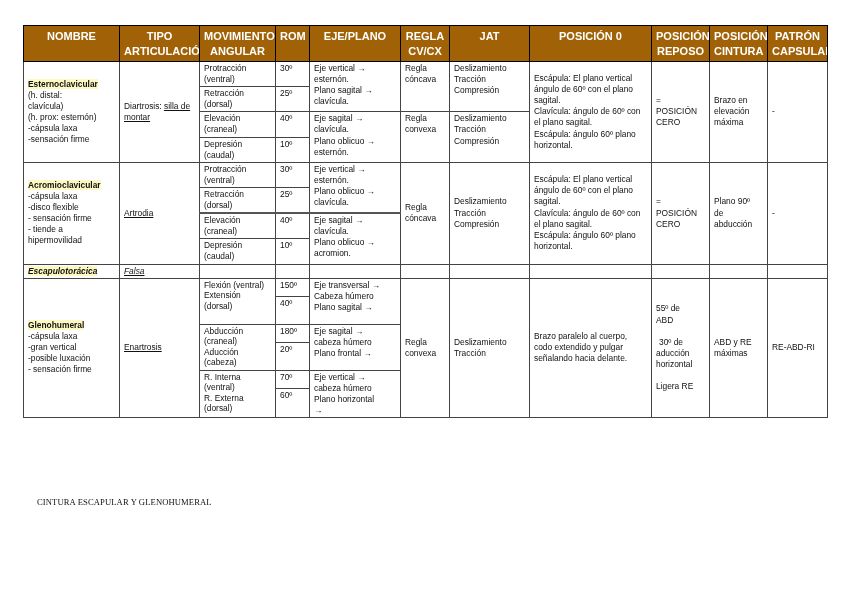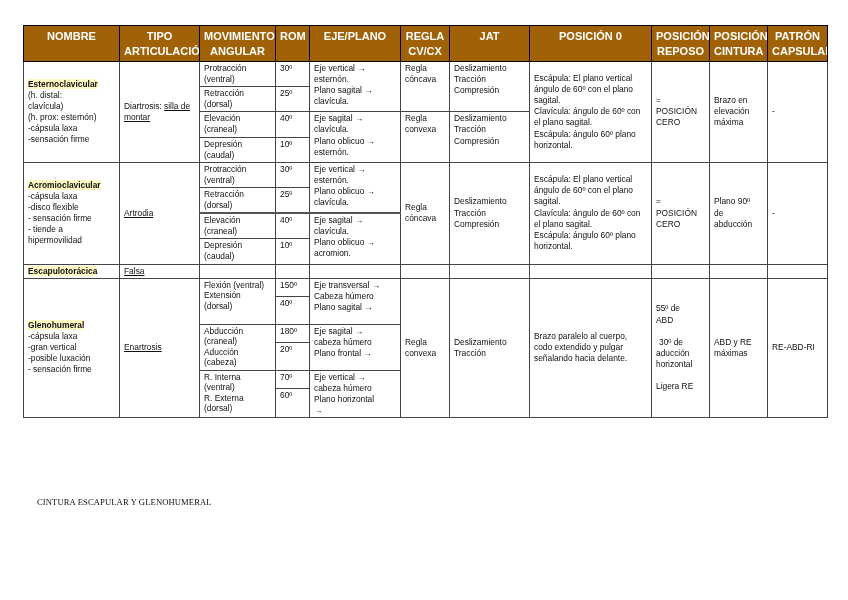--- a/index.html
+++ b/index.html
@@ -10,21 +10,21 @@
                table-layout:fixed; width:804px; font-size:8.4px; line-height:1.32; }
   table.grid td, table.grid th { border:1px solid #444; vertical-align:top; padding:1px 4px; overflow:hidden; }
   table.grid th { background:#a16207; color:#fff; font-weight:bold; text-align:center;
                   font-size:11px; border-color:#000; vertical-align:top; padding-top:3px; height:31px; }
   .center { text-align:left; }
   .vmid { vertical-align:middle !important; }
   .hl { background:#fef9c3; font-weight:bold; }
   .u { text-decoration:underline; }
   .b { font-weight:normal; }
   .thick-top td { border-top:2px solid #555; }
-  .gap td { height:9px; border-top:2px solid #999; border-bottom:2px solid #999; padding:0 4px; }
+  .gap td { height:9px; border-top:2px solid #999; border-bottom:2px solid #999; padding:0 4px;font-style:italic; }
   .caption { position:absolute; left:37px; top:497px; font-size:8.6px; letter-spacing:0.1px;font-family:Liberation Serif, serif; }
   .ml { display:block; }
 </style>
 </head>
 <body>
 
 <div class="page">
 <table class="grid">
   <colgroup>
     <col style="width:96px">

